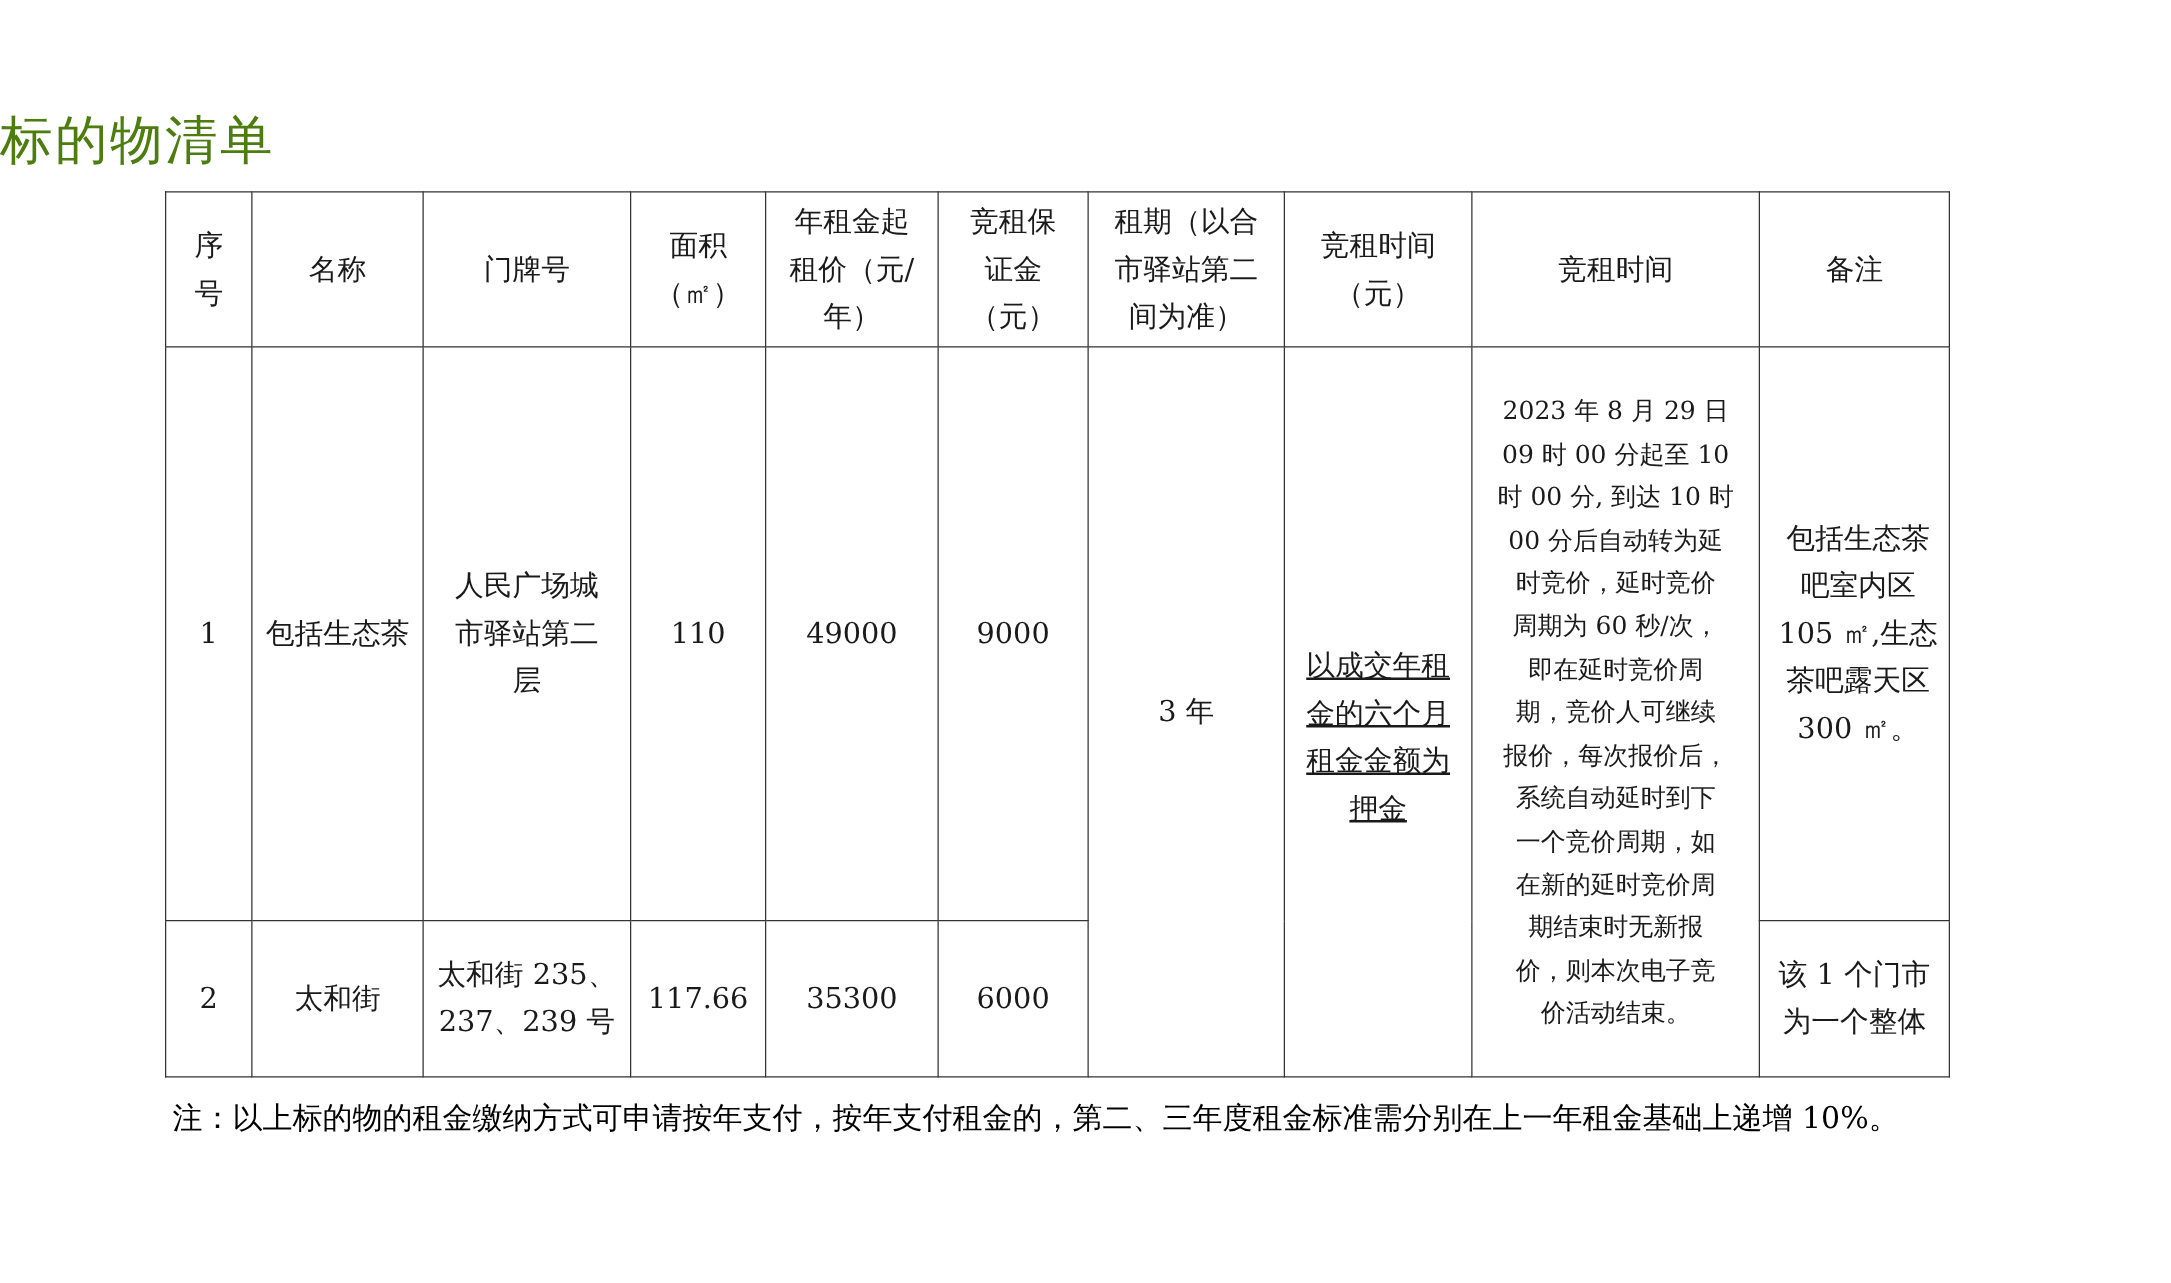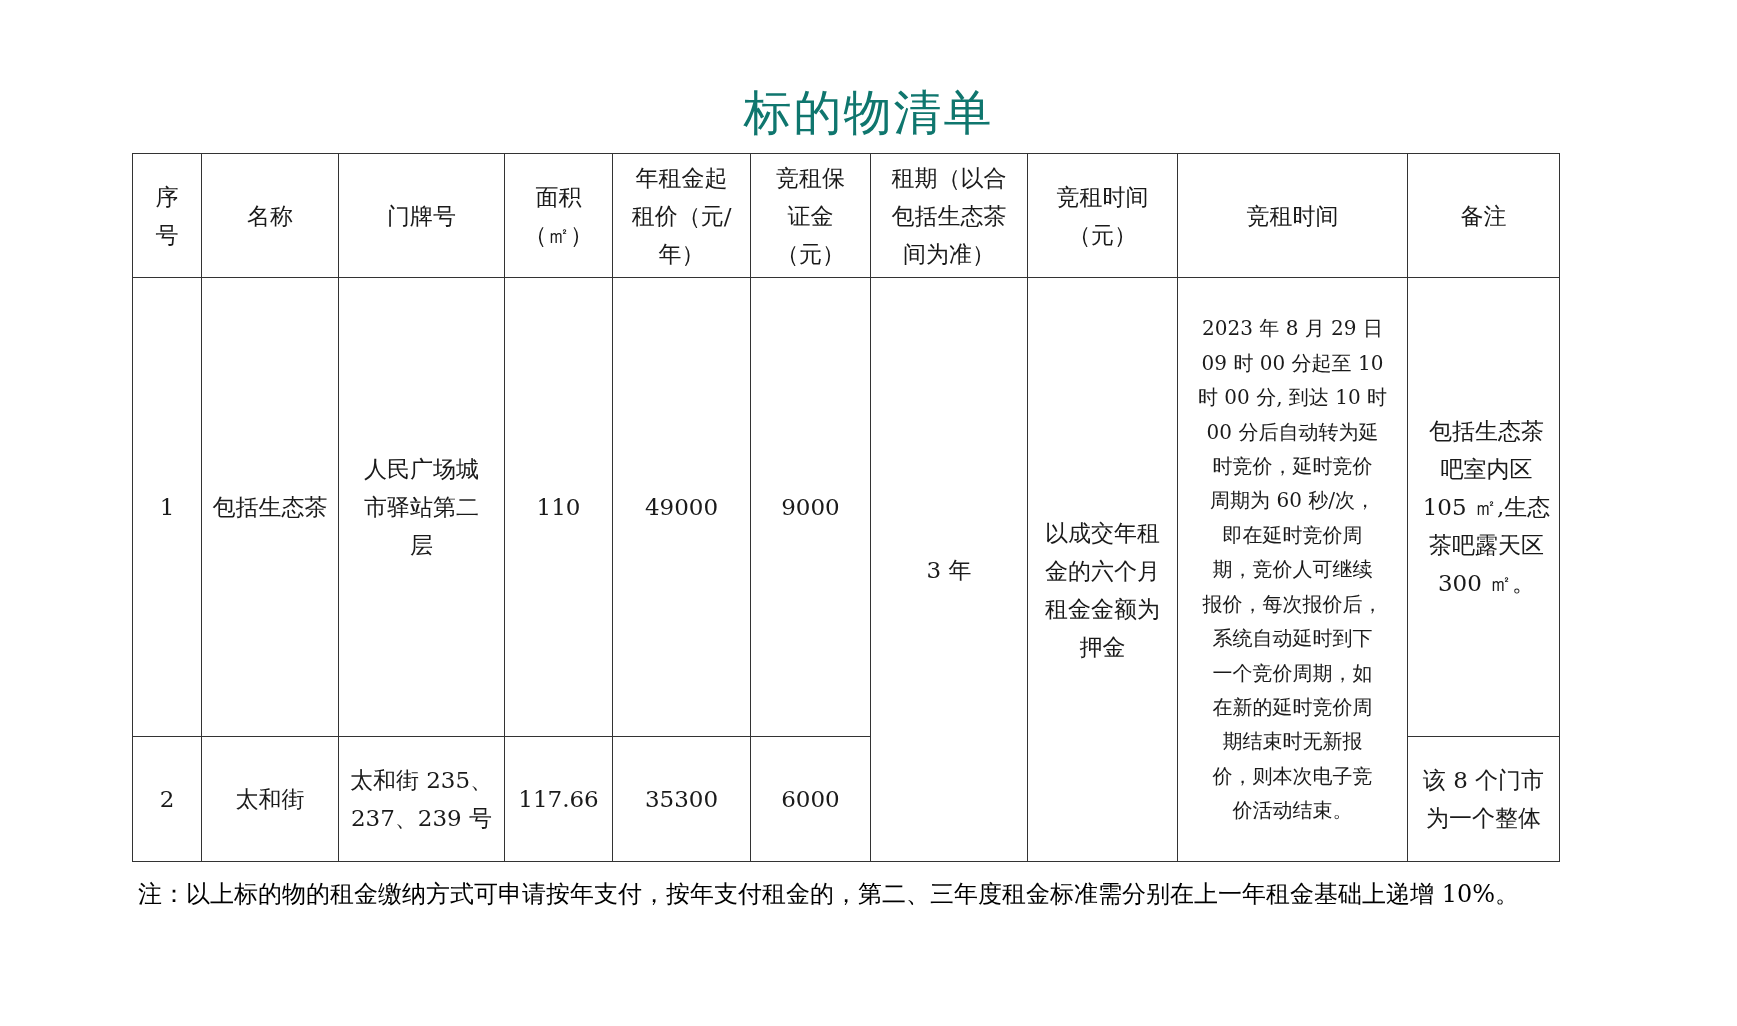--- a/index.html
+++ b/index.html
@@ -1,19 +1,19 @@
 <!DOCTYPE html>
 <html><head>
 <meta charset="utf-8">
 <style>
   html, body { margin:0; padding:0; background:#ffffff; }
   body { width:1737px; height:1026px; position:relative; overflow:hidden;
          font-family: "DejaVu Serif", "Liberation Serif", serif; color:#1a1a1a; }
-  .title { position:absolute; left:0; width:1737px; top:84px; text-align:center;
-           font-size:48px; line-height:56px; color:#0f766e; letter-spacing:2px; }
+  .title { position:absolute; left:0; width:1737px; top:84px; text-align:left;
+           font-size:42px; line-height:56px; color:#4d7c0f; letter-spacing:2px; }
   table.grid { position:absolute; left:132px; top:153px; border-collapse:collapse;
                table-layout:fixed; width:1427px; }
   table.grid td { border:1.5px solid #333; text-align:center; vertical-align:middle;
                   font-size:23px; line-height:38px; padding:0 6px; word-break:break-all; }
   .hdr td { height:123px; }
   .r1 td.c { height:458px; }
   .r2 td.c { height:124px; }
   .left { text-align:right; padding-left:12px !important; }
   .note { position:absolute; left:138px; top:876px; font-size:24px; line-height:36px;
           white-space:nowrap; color:#000000; }
@@ -45,38 +45,38 @@
     <td class="ml">门牌号</td>
     <td class="ml">面积
 （㎡）</td>
     <td class="ml">年租金起
 租价（元/
 年）</td>
     <td class="ml">竞租保
 证金
 （元）</td>
     <td class="ml">租期（以合
-包括生态茶
+市驿站第二
 间为准）</td>
     <td class="ml">竞租时间
 （元）</td>
     <td class="ml">竞租时间</td>
     <td class="ml">备注</td>
   </tr>
   <tr class="r1">
     <td class="c">1</td>
     <td class="c">包括生态茶</td>
     <td class="c ml">人民广场城
 市驿站第二
 层</td>
     <td class="c">110</td>
     <td class="c">49000</td>
     <td class="c">9000</td>
     <td rowspan="2">3 年</td>
-    <td rowspan="2" class="ml" style="padding-top:40px;">以成交年租
+    <td rowspan="2" class="ml" style="padding-top:40px;text-decoration:underline;">以成交年租
 金的六个月
 租金金额为
 押金</td>
     <td rowspan="2" class="ml" style="font-size:20px;line-height:34.4px;">2023 年 8 月 29 日
 09 时 00 分起至 10
 时 00 分, 到达 10 时
 00 分后自动转为延
 时竞价，延时竞价
 周期为 60 秒/次，
 即在延时竞价周
@@ -95,19 +95,19 @@
 300 ㎡。</td>
   </tr>
   <tr class="r2">
     <td class="c">2</td>
     <td class="c">太和街</td>
     <td class="c ml">太和街 235、
 237、239 号</td>
     <td class="c">117.66</td>
     <td class="c">35300</td>
     <td class="c">6000</td>
-    <td class="c ml">该 8 个门市
+    <td class="c ml">该 1 个门市
 为一个整体</td>
   </tr>
 </tbody>
   </table>
 
 <div class="note">注：以上标的物的租金缴纳方式可申请按年支付，按年支付租金的，第二、三年度租金标准需分别在上一年租金基础上递增 10%。</div>
 
 </body></html>

